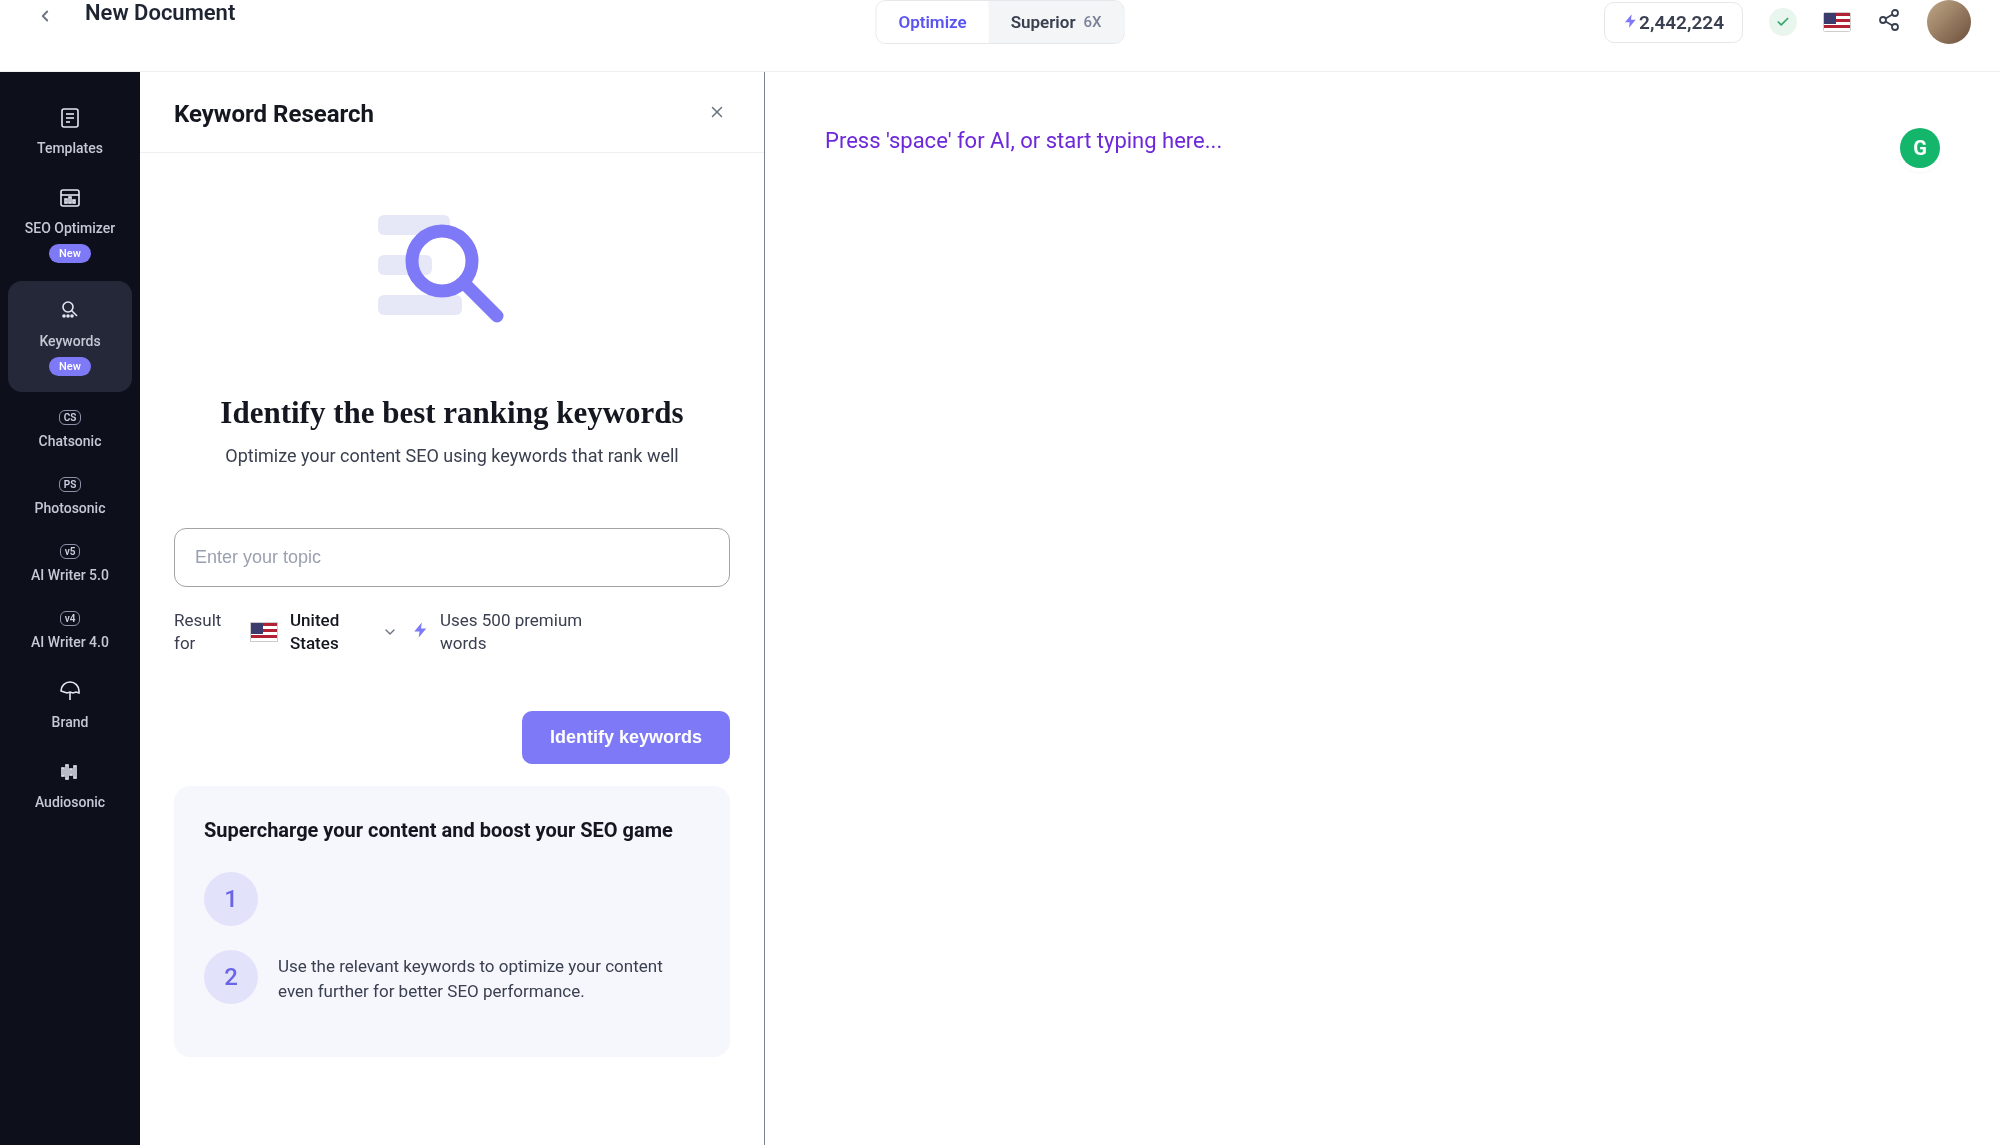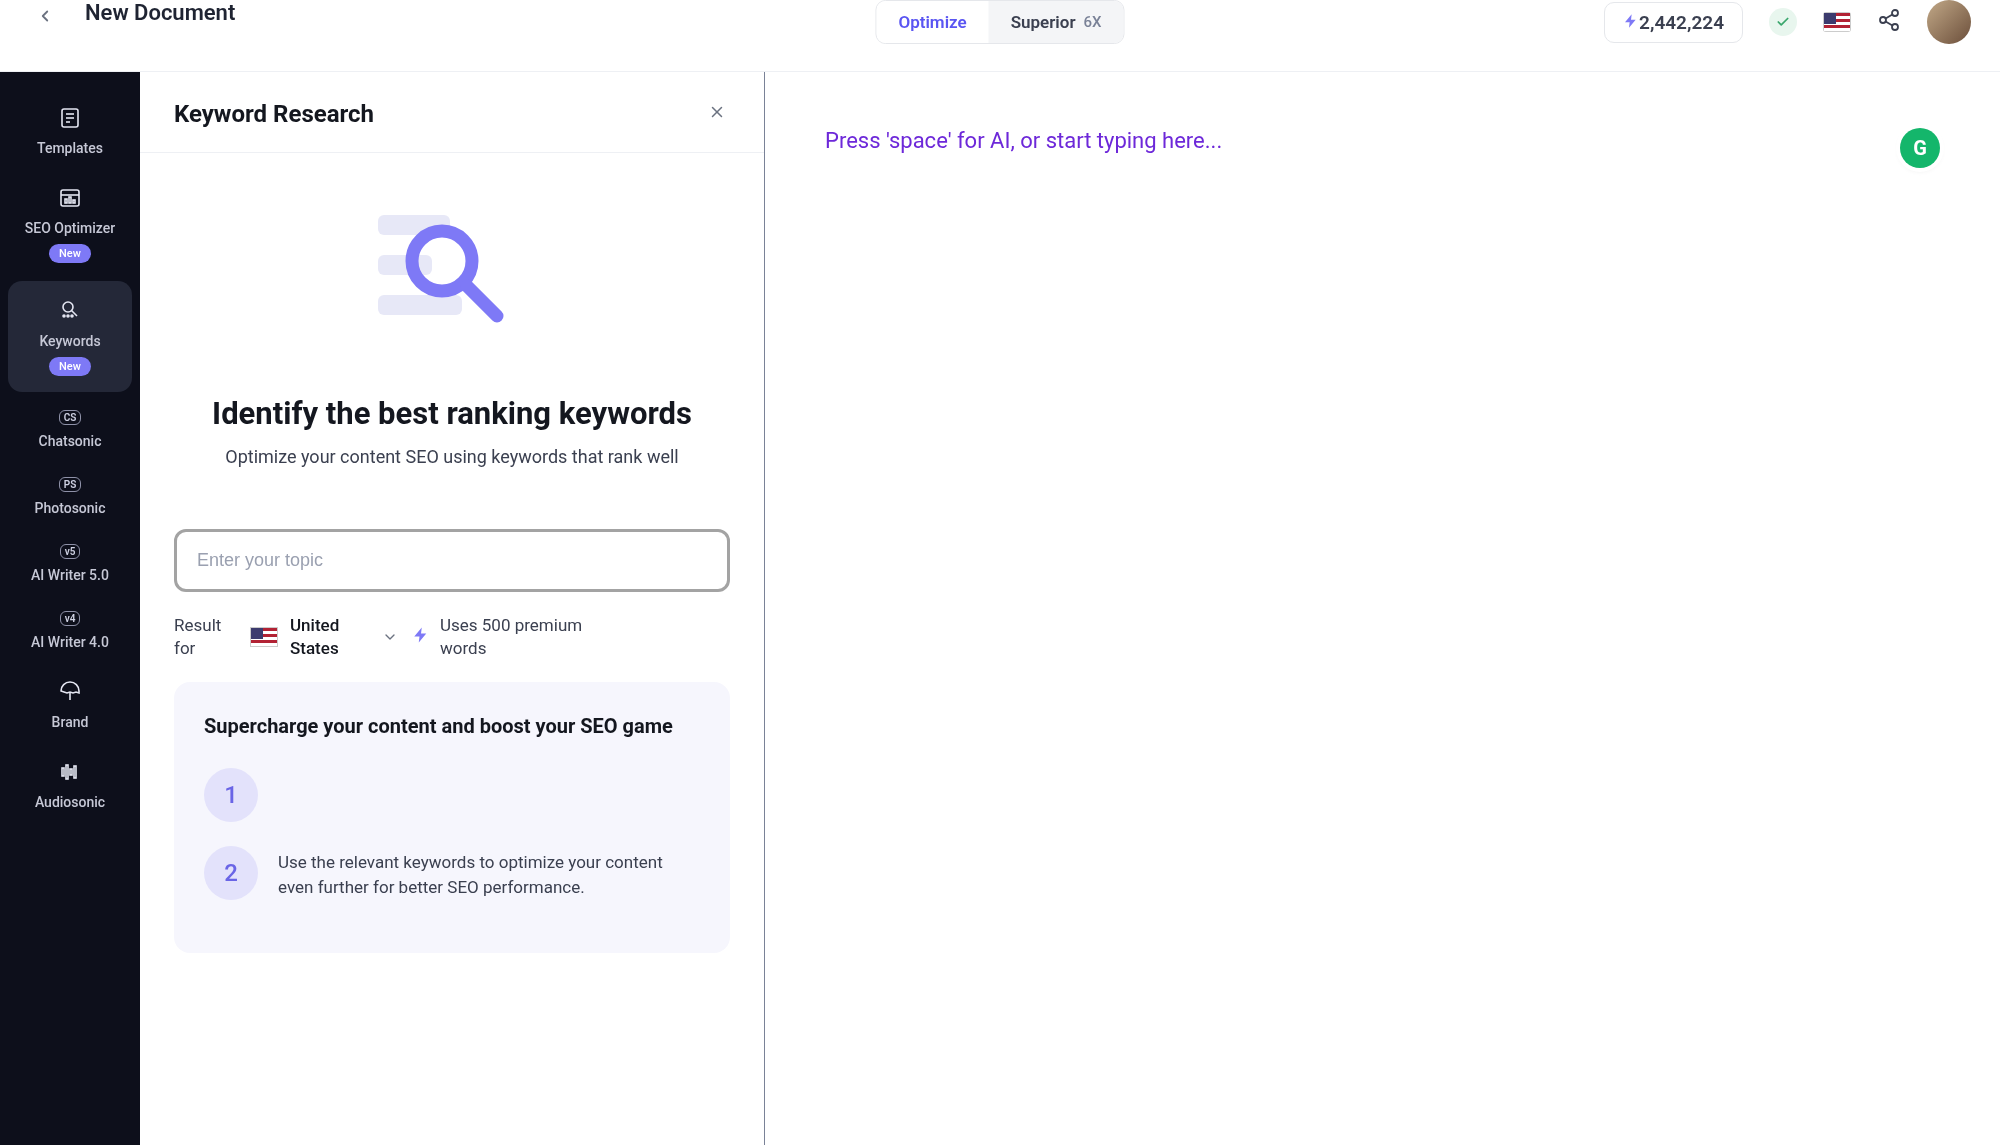--- a/index.html
+++ b/index.html
@@ -111,26 +111,27 @@
   position: relative;
 }
 .hero-ill .bg-lines { position:absolute; left:10px; top:28px; display:flex; flex-direction:column; gap:20px;}
 .hero-ill .bg-lines span { display:block; width:72px; height:20px; background:#e7e8f7; border-radius:6px;}
 .hero-ill .bg-lines span:nth-child(2){width:54px;}
 .hero-ill .bg-lines span:nth-child(3){width:84px;}
 .hero-ill svg { position: relative; z-index: 2; }
 .panel h1 {
   font-size: 31px; font-weight: 700; color: #14171f; text-align: center;
   margin-bottom: 14px;
+  font-family: Liberation Serif, serif;
 }
 .panel .subtitle {
   font-size: 18px; color: #3b4050; text-align: center; margin-bottom: 62px;
 }
 .topic-input {
-  width: 100%; border: 3px solid #a3a3a3; border-radius: 12px;
+  width: 100%; border: 1px solid #a3a3a3; border-radius: 12px;
   padding: 18px 20px; font-size: 18px; color: #1a1a1a;
   outline: none;
 }
 .topic-input::placeholder { color: #9aa0b0; }
 .result-row {
   display: flex; align-items: center; gap: 14px;
   margin-top: 22px; font-size: 17px; color: #3b4050;
 }
 .result-row .label { max-width: 62px; line-height: 1.35; }
 .country-sel {
@@ -371,20 +372,23 @@
               </svg>
           </div>
           <div class="uses-words">
             <span style="color:#7e79f6"><svg width="18" height="18" viewBox="0 0 24 24" fill="currentColor">
                   <path d="M13 2 3 14h7l-1 8 10-12h-7l1-8z"></path>
                 </svg></span>
             <span class="text">Uses 500 premium words</span>
           </div>
         </div>
 
+        <div class="identify-btn-row">
+          <button class="identify-btn">Identify keywords</button>
+        </div>
 
         <div class="info-card">
           <h3>Supercharge your content and boost your SEO game</h3>
           <div class="info-step">
             <div class="step-num">1</div>
           </div>
           <div class="info-step">
             <div class="step-num">2</div>
             <div class="step-text">Use the relevant keywords to optimize your content even further for better SEO performance.</div>
           </div>

